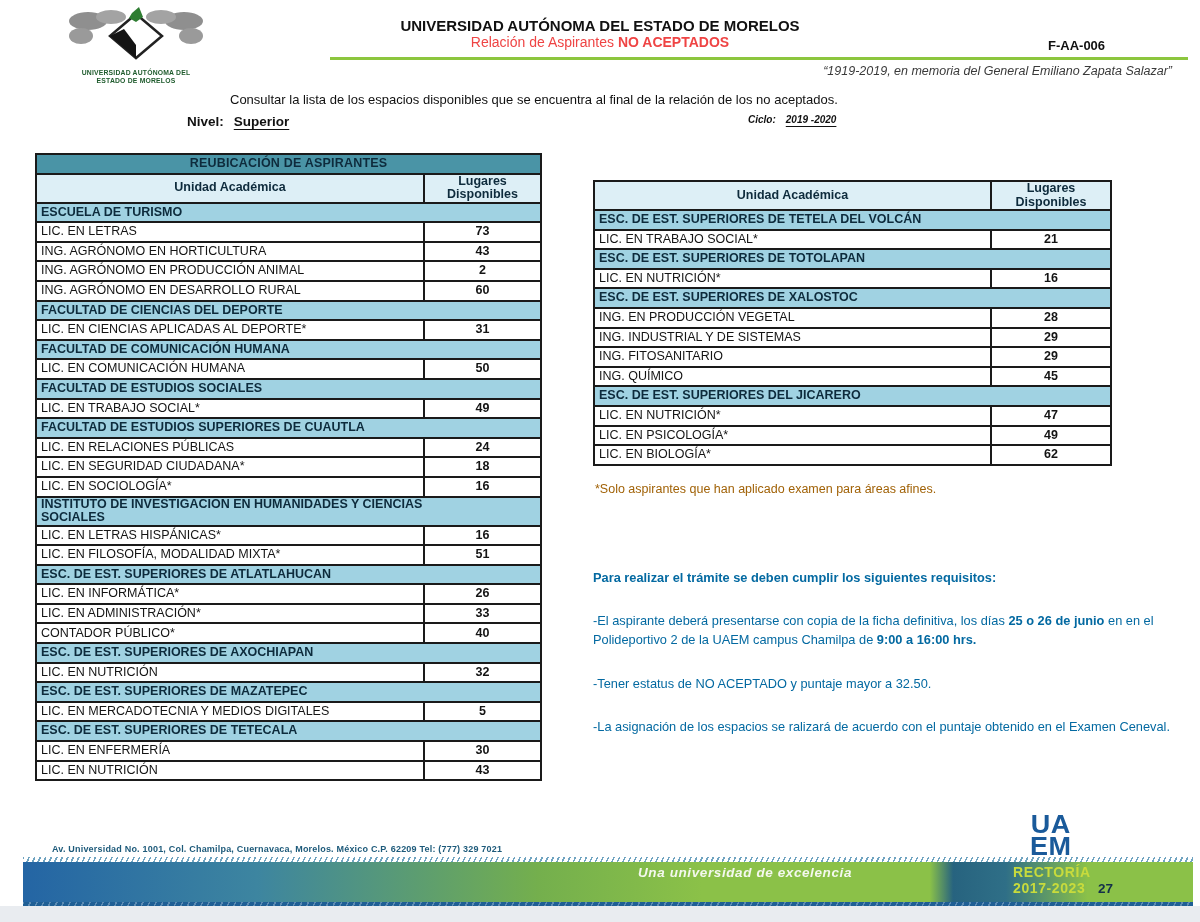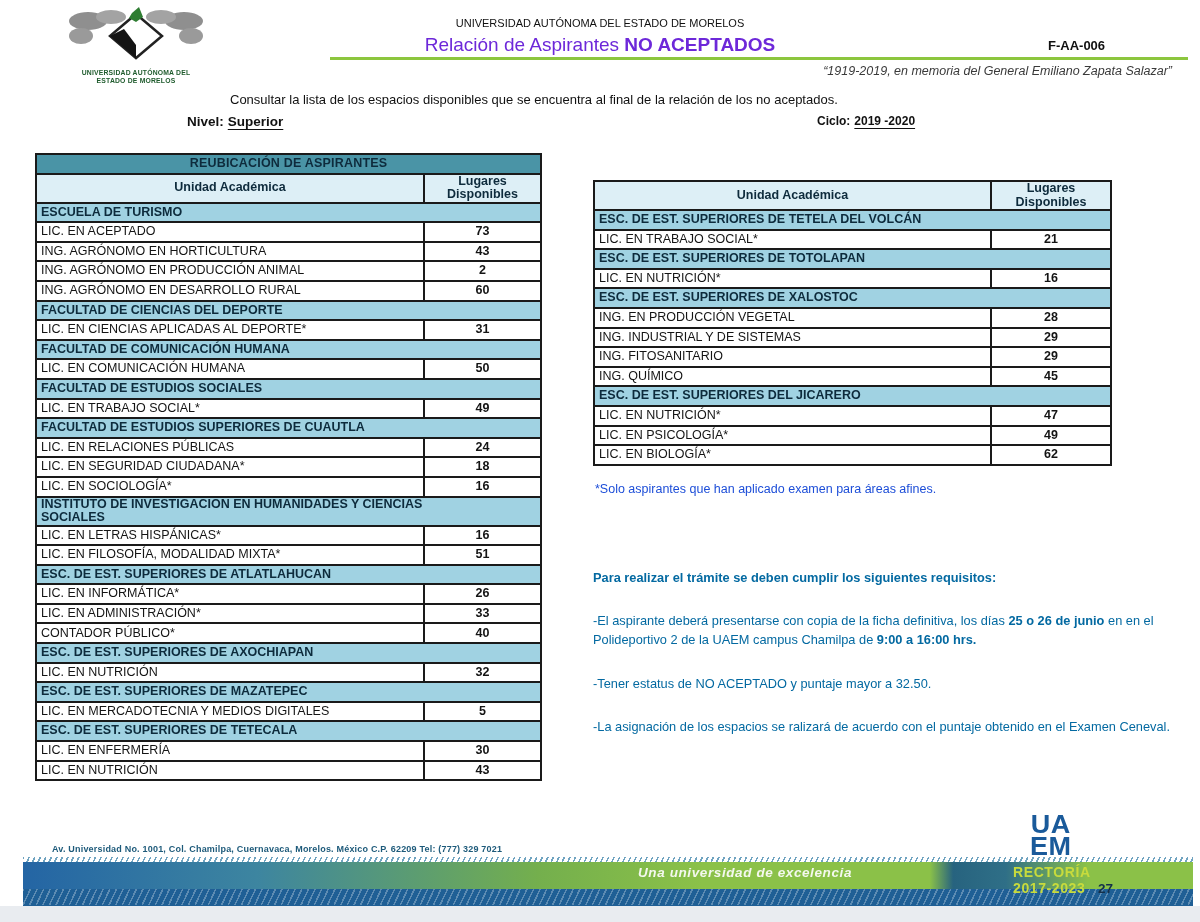--- a/index.html
+++ b/index.html
@@ -4,51 +4,51 @@
 <style>
   html,body{margin:0;padding:0;}
   body{
     width:1200px;height:922px;position:relative;background:#ffffff;
     font-family:"Liberation Sans", sans-serif;color:#141414;overflow:hidden;
   }
   
   .logo-wrap{position:absolute;left:56px;top:6px;width:160px;text-align:center;}
   .logo-caption{font-size:6.8px;font-weight:bold;color:#1f5b2d;line-height:1.25;letter-spacing:.2px;margin-top:1px;}
   .title-block{position:absolute;left:0;right:0;top:17px;text-align:center;}
-  .title-line1{font-size:11px;font-weight:normal;color:#111;}
-  .title-line2{font-size:19px;color:#6d28d9;margin-top:5px;}
+  .title-line1{font-size:15px;font-weight:bold;color:#111;}
+  .title-line2{font-size:14px;color:#ef4444;}
   .title-line2 b{font-weight:bold;}
   .form-code{position:absolute;left:1048px;top:38px;font-size:13px;font-weight:bold;color:#111;}
   .green-line{position:absolute;left:330px;top:57px;width:858px;height:3px;background:#8CC63E;}
   .quote{position:absolute;right:28px;top:64px;font-size:12.5px;font-style:italic;color:#3a3a3a;margin-left:33px;}
   .consultar{position:absolute;left:230px;top:92px;font-size:13px;color:#111;}
   .nivel-line{position:absolute;left:187px;top:114px;font-size:13.5px;font-weight:bold;color:#111;}
-  .ciclo-line{position:absolute;left:817px;top:114px;font-size:12px;font-weight:bold;color:#111;}
-  .uline{text-decoration:underline;text-underline-offset:3px;margin-left:4px;}
+  .ciclo-line{position:absolute;left:748px;top:114px;font-size:10px;font-weight:bold;color:#111;font-style:italic;}
+  .uline{text-decoration:underline;text-underline-offset:3px;margin-left:10px;}
   
   .left-table-wrap{position:absolute;left:35px;top:153px;width:507px;}
   .right-table-wrap{position:absolute;left:593px;top:180px;width:519px;}
   table.t{border-collapse:collapse;width:100%;table-layout:fixed;border-radius:27px;}
   table.t td,table.t th{border:2px solid #1a1a1a;padding:0 4px;height:17.6px;line-height:1.08;
     font-size:12.5px;overflow:hidden;vertical-align:middle;}
   td.banner{background:#4A94A6;color:#0E2B3C;font-weight:bold;text-align:center;font-size:13px;height:21px;letter-spacing:.2px;}
   th.hname,th.hnum{background:#DDEFF6;color:#0E2B3C;text-align:center;font-weight:bold;height:27px;line-height:1.15;}
   td.sec{background:#A0D2E2;color:#0D2B3C;font-weight:bold;white-space:pre-line;}
   td.prog{background:#ffffff;color:#141414;}
   td.num{background:#ffffff;text-align:center;font-weight:bold;color:#141414;}
   
-  .asterisk-note{position:absolute;left:595px;top:482px;font-size:12.5px;color:#1d4ed8;}
+  .asterisk-note{position:absolute;left:595px;top:482px;font-size:12.5px;color:#a16207;}
   .requisitos{position:absolute;left:593px;top:568px;width:582px;font-size:12.8px;color:#0369a1;line-height:1.5;}
   .requisitos .rq-head{font-weight:bold;margin-bottom:24px;}
   .requisitos p{margin:0 0 24px 0;}
   
   .address{position:absolute;left:52px;top:844px;font-size:9px;font-weight:bold;color:#1d5a7a;letter-spacing:.2px;}
   .footer-bar{position:absolute;left:23px;top:857px;width:1170px;height:49px;}
   .fb-hatch-top{height:5px;background:repeating-linear-gradient(115deg,#6fa3c0 0 1.5px,#ffffff 1.5px 5px);}
-  .fb-grad{height:27px;position:relative;
+  .fb-grad{height:40px;position:relative;
     background:linear-gradient(90deg,#2465A4 0%,#3D85A0 20%,#74AF4D 44%,#8BC148 58%,#8BC148 77.5%,#27637F 79.5%,#2F6F87 84%,#8BC148 91%,#8BC148 100%);}
   .fb-hatch-bottom{height:16px;background:#1F5F95 repeating-linear-gradient(115deg,rgba(255,255,255,.28) 0 1.5px,rgba(0,0,0,0) 1.5px 6px);}
   .fb-solid{height:5px;background:#1F5F95;}
   .motto{position:absolute;left:522px;top:3px;width:400px;text-align:center;font-size:13.5px;
     font-weight:bold;font-style:italic;color:#f4f8ee;letter-spacing:.6px;}
   .rectoria{position:absolute;left:990px;top:2px;font-size:14px;font-weight:bold;color:#C8DB3C;
     line-height:1.15;letter-spacing:.6px;}
   .uaem-logo{position:absolute;left:1030px;top:814px;font-size:27px;font-weight:bold;color:#1A5A9A;
     line-height:.8;letter-spacing:.5px;text-align:center;transform:scaleY(.98);}
   .page-number{position:absolute;left:1098px;top:881px;font-size:13.5px;font-weight:bold;color:#14304a;z-index:3;}
@@ -98,21 +98,21 @@
           <td class="banner" colspan="2">REUBICACIÓN DE ASPIRANTES</td>
         </tr>
         <tr>
           <th class="hname">Unidad Académica</th>
           <th class="hnum">Lugares Disponibles</th>
         </tr>
         <tr>
           <td class="sec" colspan="2">ESCUELA DE TURISMO</td>
         </tr>
         <tr>
-          <td class="prog">LIC. EN ACEPTADO</td>
+          <td class="prog">LIC. EN LETRAS</td>
           <td class="num">73</td>
         </tr>
         <tr>
           <td class="prog">ING. AGRÓNOMO EN HORTICULTURA</td>
           <td class="num">43</td>
         </tr>
         <tr>
           <td class="prog">ING. AGRÓNOMO EN PRODUCCIÓN ANIMAL</td>
           <td class="num">2</td>
         </tr>

